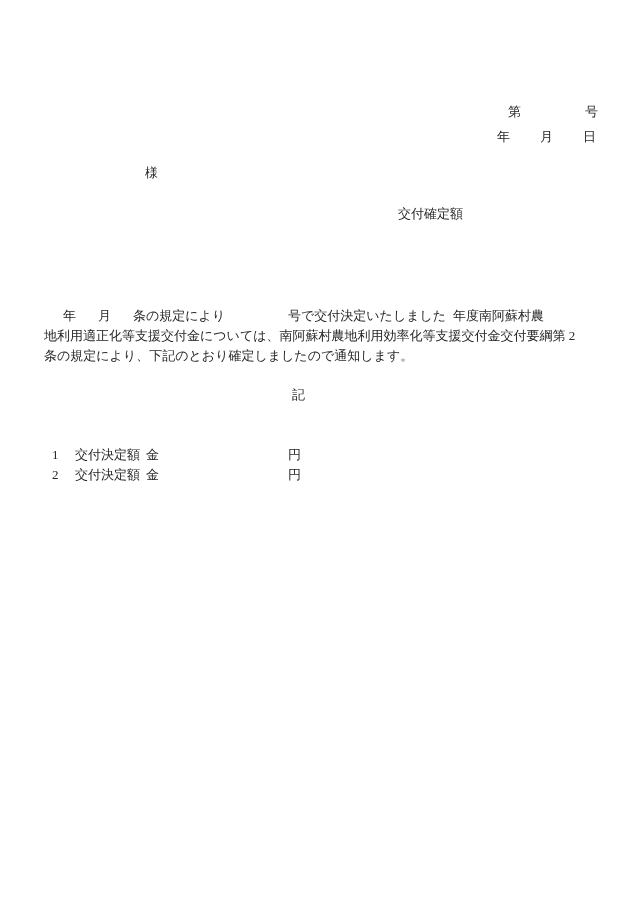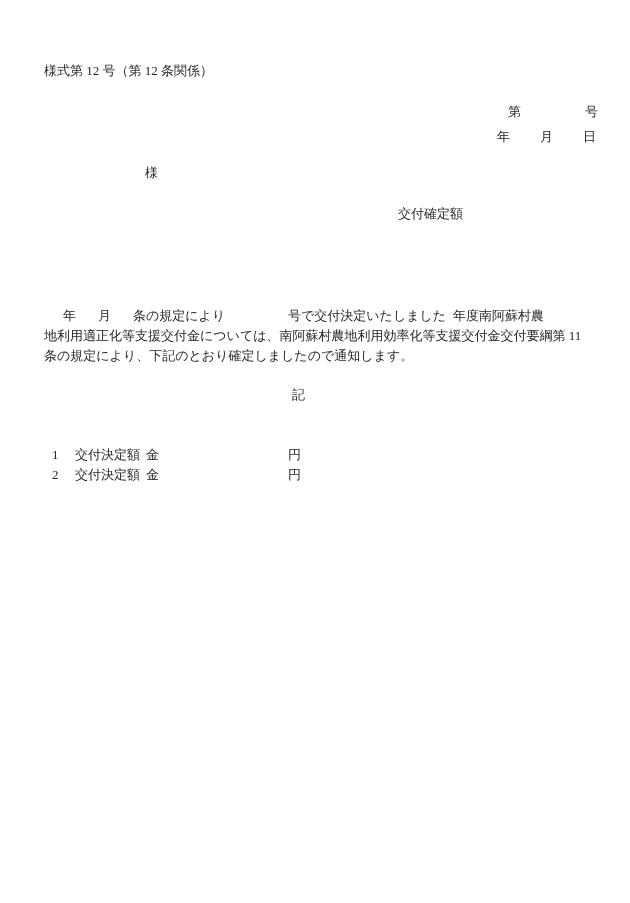--- a/index.html
+++ b/index.html
@@ -32,42 +32,41 @@
     position: absolute;
     top: 0;
     white-space: pre;
   }
 </style>
 </head>
 <body>
 
 <div class="page">
 
-  <span class="abs" style="left:44px; top:63px">様式第 12 号（第 12 条関係）</span>
 
   <span class="abs" style="left:508px; top:104px">第</span>
   <span class="abs" style="left:585px; top:104px">号</span>
 
   <span class="abs" style="left:497px; top:129px">年</span>
   <span class="abs" style="left:540px; top:129px">月</span>
   <span class="abs" style="left:583px; top:129px">日</span>
 
   <span class="abs" style="left:145px; top:165px">様</span>
 
   <span class="abs" style="left:398px; top:206px">交付確定額</span>
 
 
   <div>
     <span class="abs" style="left:63px; top:308px">年</span>
     <span class="abs" style="left:98px; top:308px">月</span>
     <span class="abs" style="left:133px; top:308px">条の規定により</span>
     <span class="abs" style="left:288px; top:308px">号で交付決定いたしました</span>
     <span class="abs" style="left:453px; top:308px">年度南阿蘇村農</span>
 
-    <span class="abs" style="left:44px; top:328px">地利用適正化等支援交付金については、南阿蘇村農地利用効率化等支援交付金交付要綱第 11</span>
+    <span class="abs" style="left:44px; top:328px">地利用適正化等支援交付金については、南阿蘇村農地利用効率化等支援交付金交付要綱第 2</span>
 
     <span class="abs" style="left:44px; top:348px">条の規定により、下記のとおり確定しましたので通知します。</span>
   </div>
 
   <span class="abs" style="left:292px; top:387px">記</span>
 
   <div class="row" style="top:447px">
     <span class="cell" style="left:52px">1</span>
     <span class="cell" style="left:75px">交付決定額</span>
     <span class="cell" style="left:146px">金</span>

